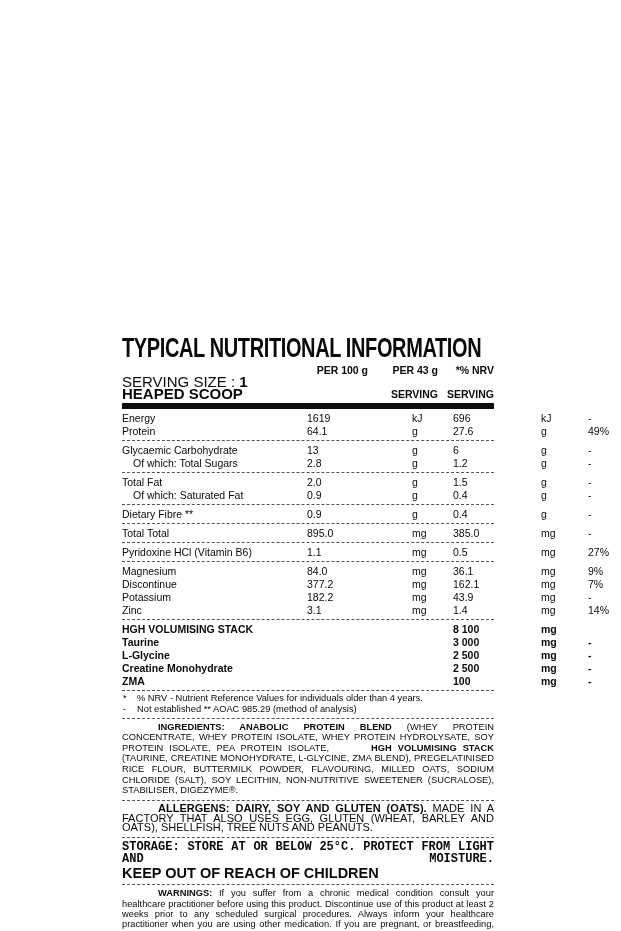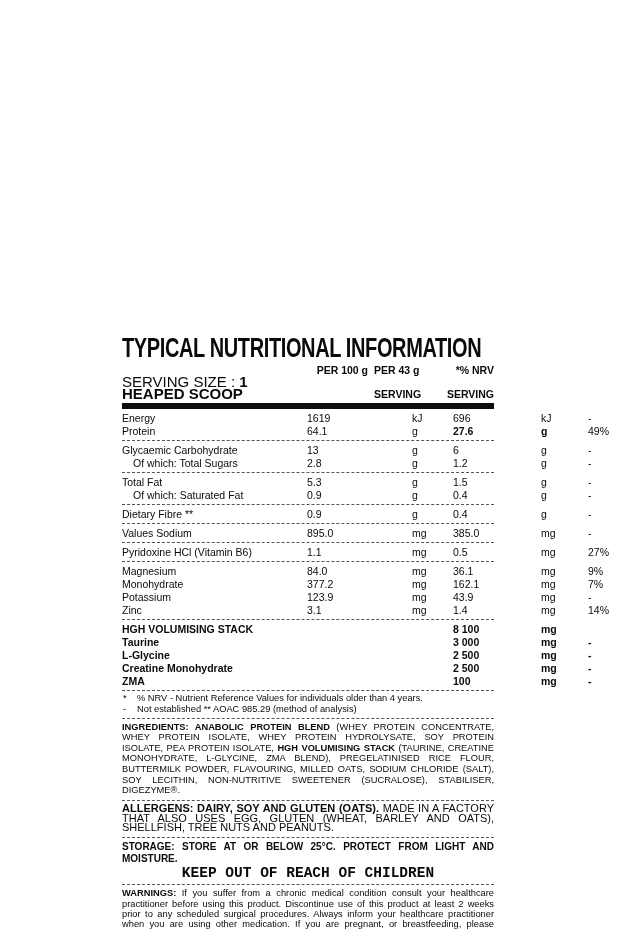--- a/index.html
+++ b/index.html
@@ -13,57 +13,57 @@
     position:absolute; left:122px; top:336px; width:372px;
   }
   .title {
     font-weight:bold; font-size:27px; line-height:25px; letter-spacing:-0.5px;
     white-space:nowrap; transform:scaleX(0.74); transform-origin:left center;
   }
   .hrow1, .hrow2 { display:flex; align-items:flex-end; font-size:10.5px; font-weight:bold; line-height:12px; }
   .hrow1 { margin-top:3px; }
   .h-sp { flex:1; }
   .h-per100 { width:96px; text-align:right; padding-right:6px; }
-  .h-per43 { width:64px; text-align:left; }
+  .h-per43 { width:64px; text-align:right; }
   .h-nrv { width:56px; text-align:right; }
   .h-serving { flex:1; font-weight:normal; font-size:15px; }
   .h-serving b { font-weight:bold; }
   .h-sp96 { width:96px; }
   .bar { height:6px; background:#0d0d0d; margin-top:3px; }
 
   .tgroup { border-bottom:1px dashed #555; padding:2.5px 0; }
   .tgroup.boldgrp { font-weight:bold; }
   .trow {
     display:grid;
     grid-template-columns:160px 66px 30px 49px 36px 31px;
     font-size:10.5px; line-height:13px; white-space:nowrap;gap:25px;
   }
   .c-name.indent { padding-left:11px; }
   .c-v1, .c-v2, .c-nrv { }
   .c-u1, .c-u2 { padding-left:14px; }
-  .bold-serv { font-weight:bold; }
+  .bold-serv { font-weight:normal; }
 
   .fnotes { border-bottom:1px dashed #555; padding:2px 0 3px; }
   .fnote { display:flex; font-size:9.3px; line-height:10.8px; }
   .f-sym { width:15px; padding-left:1px; }
   .f-txt { flex:1; }
 
   .para {
     font-size:9.3px; line-height:10.6px; text-align:justify;
     border-bottom:1px dashed #555; padding:3px 0 4px;
   }
-  .para b { font-weight:bold; }
+  .para b { font-weight:bold;margin-left:36px; }
   .allergens { font-size:11px; line-height:9.8px; }
 
   .storageblk { border-bottom:1px dashed #555; padding:3px 0 2px; }
   .storage {
-    font-weight:bold; font-size:10px; line-height:12px;
-    text-align:justify; text-align-last:justify;
-  }
-  .keepout { font-weight:bold; font-size:14.5px; line-height:17px; text-align:center;font-family:Liberation Mono, monospace; }
+    font-weight:bold; font-size:12px; line-height:12px;
+    text-align:justify; text-align-last:justify;font-family:Liberation Mono, monospace;
+  }
+  .keepout { font-weight:bold; font-size:14.5px; line-height:17px; text-align:left; }
   .warnings { border-bottom:none; padding-top:3px; font-size:9.3px; line-height:10.4px; }
 </style>
 </head>
 <body>
 
 <div class="label">
 
   <div class="title">TYPICAL NUTRITIONAL INFORMATION</div>
 
   <div class="hrow1">
@@ -115,21 +115,21 @@
           <span class="c-v1">2.8</span>
           <span class="c-u1">g</span>
           <span class="c-v2">1.2</span>
           <span class="c-u2">g</span>
           <span class="c-nrv">-</span>
         </div>
       </div>
       <div class="tgroup">
         <div class="trow">
           <span class="c-name">Total Fat</span>
-          <span class="c-v1">5.3</span>
+          <span class="c-v1">2.0</span>
           <span class="c-u1">g</span>
           <span class="c-v2">1.5</span>
           <span class="c-u2">g</span>
           <span class="c-nrv">-</span>
         </div>
         <div class="trow">
           <span class="c-name indent">Of which: Saturated Fat</span>
           <span class="c-v1">0.9</span>
           <span class="c-u1">g</span>
           <span class="c-v2">0.4</span>
@@ -142,21 +142,21 @@
           <span class="c-name">Dietary Fibre **</span>
           <span class="c-v1">0.9</span>
           <span class="c-u1">g</span>
           <span class="c-v2">0.4</span>
           <span class="c-u2">g</span>
           <span class="c-nrv">-</span>
         </div>
       </div>
       <div class="tgroup">
         <div class="trow">
-          <span class="c-name">Values Sodium</span>
+          <span class="c-name">Total Total</span>
           <span class="c-v1">895.0</span>
           <span class="c-u1">mg</span>
           <span class="c-v2">385.0</span>
           <span class="c-u2">mg</span>
           <span class="c-nrv">-</span>
         </div>
       </div>
       <div class="tgroup">
         <div class="trow">
           <span class="c-name">Pyridoxine HCl (Vitamin B6)</span>
@@ -170,30 +170,30 @@
       <div class="tgroup">
         <div class="trow">
           <span class="c-name">Magnesium</span>
           <span class="c-v1">84.0</span>
           <span class="c-u1">mg</span>
           <span class="c-v2">36.1</span>
           <span class="c-u2">mg</span>
           <span class="c-nrv">9%</span>
         </div>
         <div class="trow">
-          <span class="c-name">Monohydrate</span>
+          <span class="c-name">Discontinue</span>
           <span class="c-v1">377.2</span>
           <span class="c-u1">mg</span>
           <span class="c-v2">162.1</span>
           <span class="c-u2">mg</span>
           <span class="c-nrv">7%</span>
         </div>
         <div class="trow">
           <span class="c-name">Potassium</span>
-          <span class="c-v1">123.9</span>
+          <span class="c-v1">182.2</span>
           <span class="c-u1">mg</span>
           <span class="c-v2">43.9</span>
           <span class="c-u2">mg</span>
           <span class="c-nrv">-</span>
         </div>
         <div class="trow">
           <span class="c-name">Zinc</span>
           <span class="c-v1">3.1</span>
           <span class="c-u1">mg</span>
           <span class="c-v2">1.4</span>

